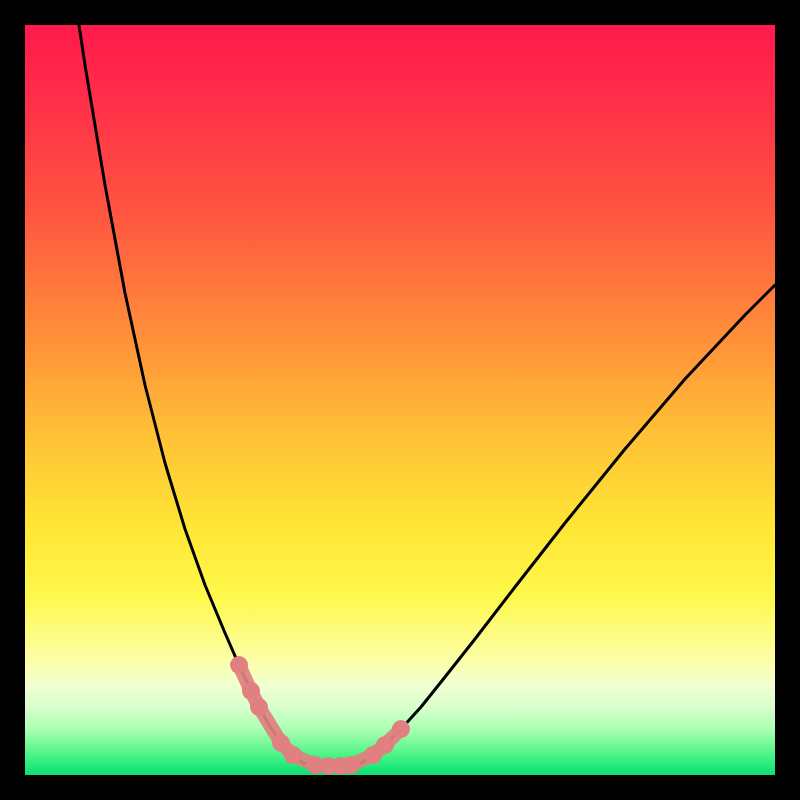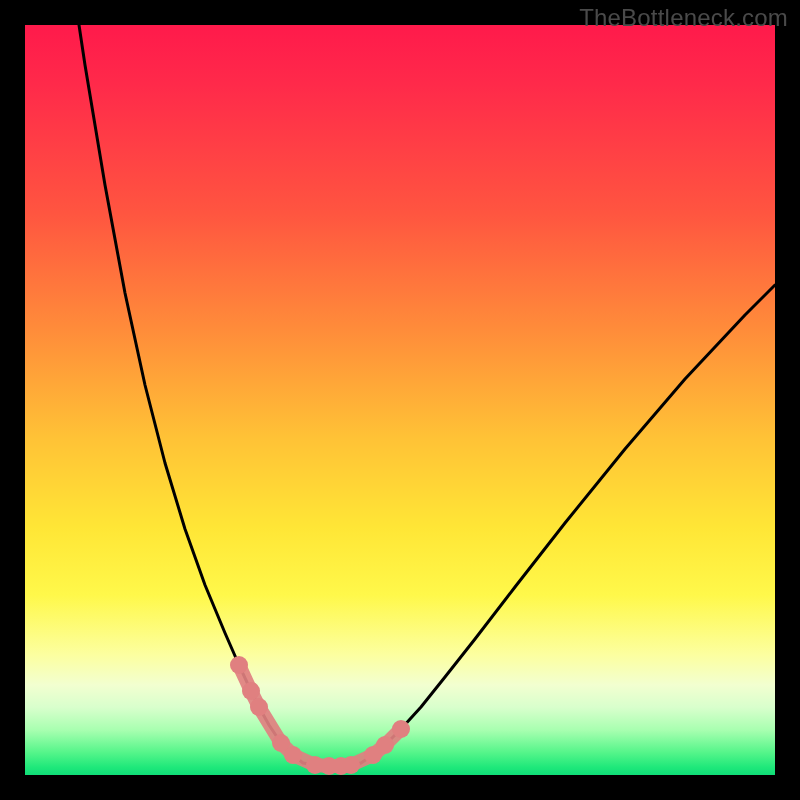--- a/index.html
+++ b/index.html
@@ -93,15 +93,14 @@
           <circle cx="304" cy="741" r="9" fill="#e08080"></circle>
           <circle cx="316" cy="741" r="9" fill="#e08080"></circle>
           <circle cx="326" cy="740" r="9" fill="#e08080"></circle>
           <circle cx="348" cy="730" r="9" fill="#e08080"></circle>
           <circle cx="360" cy="720" r="9" fill="#e08080"></circle>
           <circle cx="376" cy="704" r="9" fill="#e08080"></circle>
         </g>
     </svg>
   </div>
 
-  <div class="watermark">TheBottleneck.com</div>
 
 </div>
 
 </body></html>

